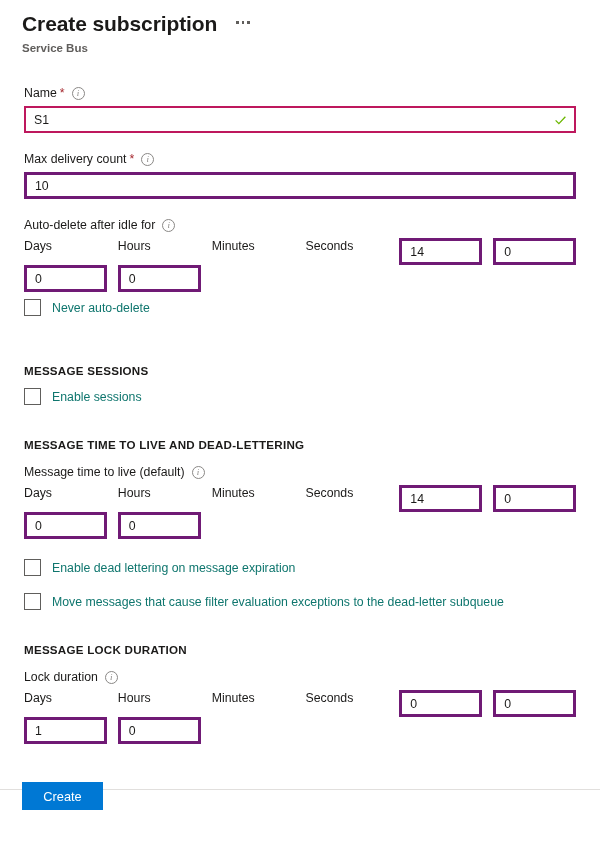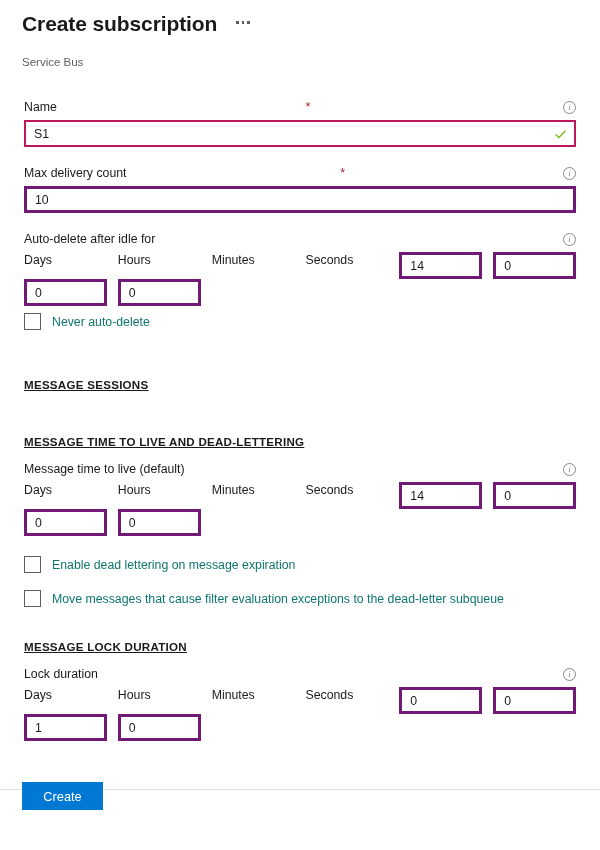--- a/index.html
+++ b/index.html
@@ -45,38 +45,38 @@
   }
   .ellipsis-menu i {
     display: block;
     width: 2.5px;
     height: 2.5px;
     background: #605e5c;
   }
   .subtitle {
     font-size: 11.5px;
     color: #605e5c;
-    margin-top: 18px;
+    margin-top: 4px;
     line-height: 15px;
+    font-weight: bold;
   }
 
   
   .form {
     padding: 0 24px 0 24px;
     margin-top: 29px;
   }
 
   .field-label {
     font-size: 12.3px;
     color: #1b1a19;
     line-height: 16px;
     display: flex;
     align-items: center;
     margin-bottom: 5px;
-    justify-content: space-between;
   }
   .req-star {
     color: #a4262c;
     margin-left: 3px;
     font-size: 12.3px;
     line-height: 16px;
   }
 
   
   .info-icon {
@@ -166,21 +166,20 @@
     line-height: 16px;
   }
 
   
   .section-head {
     font-size: 11.6px;
     font-weight: bold;
     letter-spacing: 0.25px;
     color: #1b1a19;
     line-height: 16px;
-    text-decoration: underline;
   }
   .section-desc {
     font-size: 12.3px;
     color: #323130;
     line-height: 17.5px;
     margin-top: 9px;
   }
   .link {
     color: #0078d4;
     text-decoration: none;
@@ -278,20 +277,24 @@
 
     <div style="height:17px"></div>
 
 
     <div style="height:30px"></div>
 
     <div class="section-head">MESSAGE SESSIONS</div>
 
     <div style="height:9px"></div>
 
+    <div class="cbrow">
+      <span class="cbox"></span>
+      <span class="cblabel">Enable sessions</span>
+    </div>
 
     <div style="height:32px"></div>
 
     <div class="section-head">MESSAGE TIME TO LIVE AND DEAD-LETTERING</div>
 
     <div style="height:11px"></div>
 
     <div class="field-label">
       <span>Message time to live (default)</span>
       <span class="info-icon"></span>

